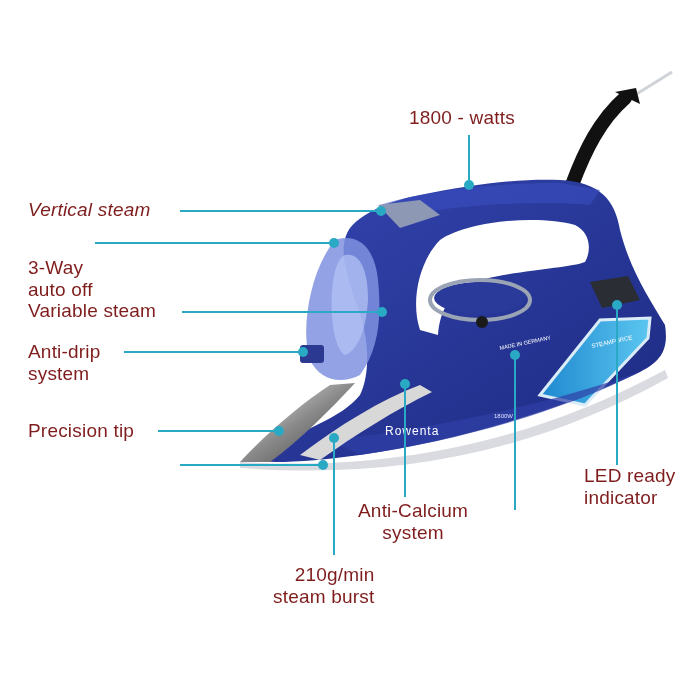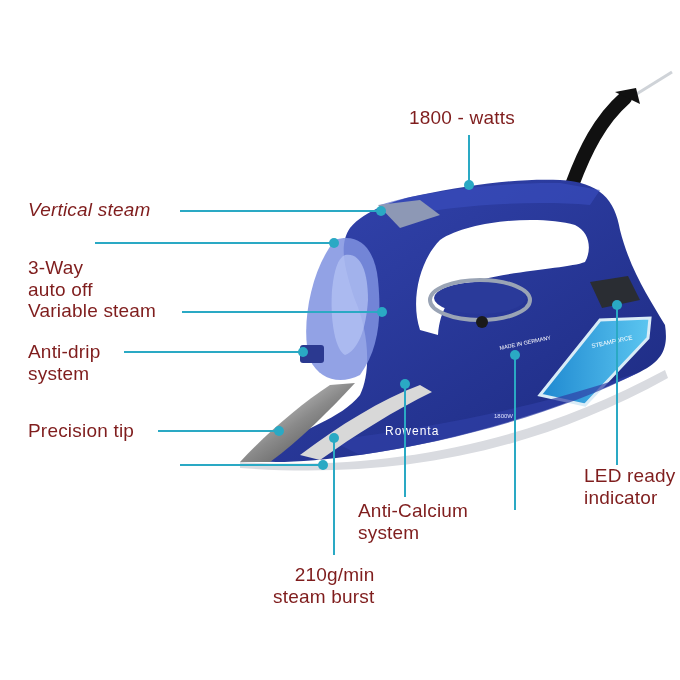--- a/index.html
+++ b/index.html
@@ -133,21 +133,21 @@
     <span>Anti-drip</span>
     <span>system</span>
   </div>
   <div class="label" style="left:28px;top:420px;">
     <span>Precision tip</span>
   </div>
   <div class="label" style="left:273px;top:564px;text-align:right;">
     <span>210g/min</span>
     <span>steam burst</span>
   </div>
-  <div class="label" style="left:358px;top:500px;">
+  <div class="label" style="left:358px;top:500px;text-align:center;">
     <span>Anti-Calcium</span>
     <span>system</span>
   </div>
   <div class="label" style="left:558px;top:465px;margin-left:26px;">
     <span>LED ready</span>
     <span>indicator</span>
   </div>
 
 </div>
 

